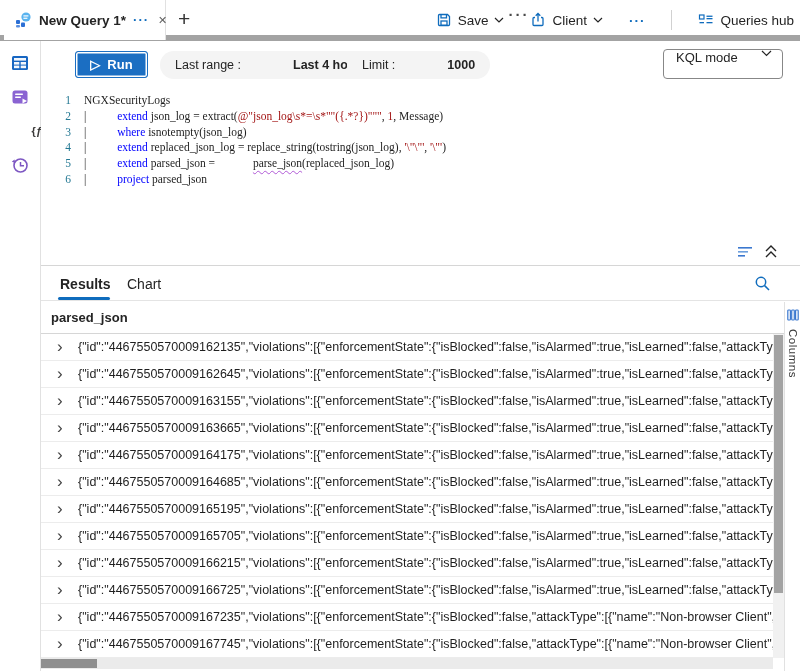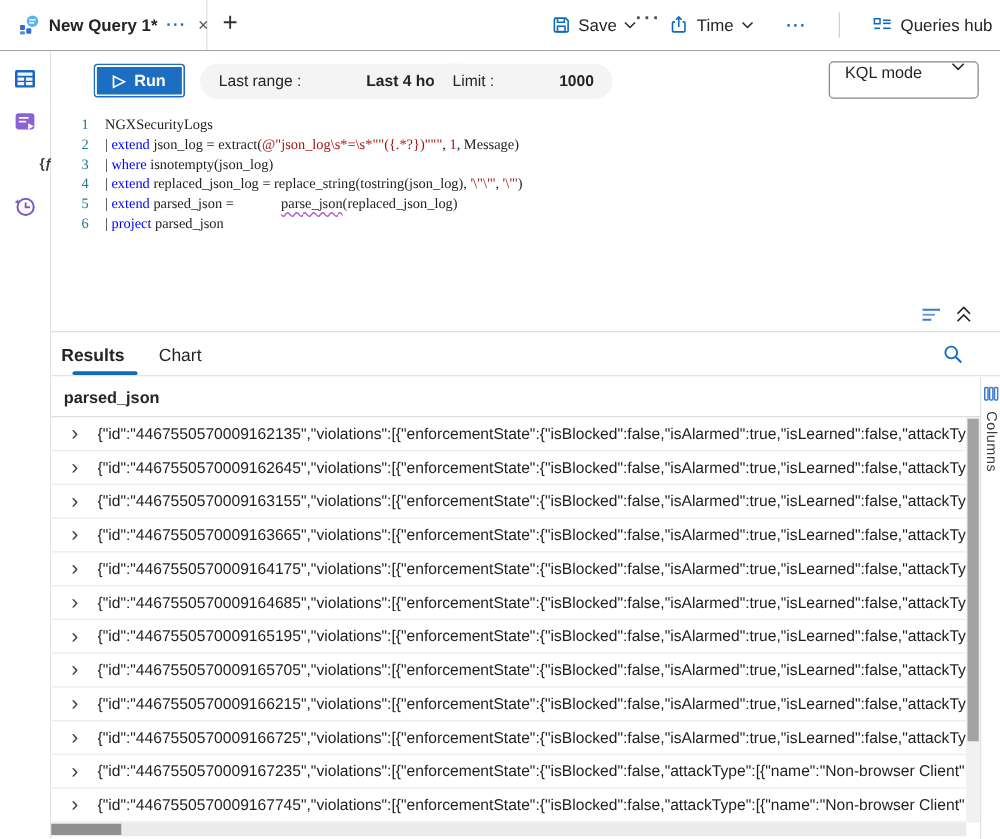--- a/index.html
+++ b/index.html
@@ -1,21 +1,21 @@
 <!DOCTYPE html>
 <html style="--accent: #0f6cbd; --run: #1b6ec2;"><head>
 <meta charset="utf-8">
 <style>
   * { margin:0; padding:0; box-sizing:border-box; }
   html,body { width:800px; height:671px; overflow:hidden; background:#fff;
     font-family:"Liberation Sans", sans-serif; color:#242424; }
 
   
   .topbar { position:absolute; left:0; top:0; width:800px; height:41px;
-    background:#fff; border-bottom:1px solid #a3a3a3; }
+    background:#fff; border-bottom:6px solid #a3a3a3; }
   .tab { position:absolute; left:4px; top:0; height:40px; width:162px;
     display:flex; align-items:center; gap:7px; padding:0 10px;
     border-right:1px solid #e1e1e1; background:#fff; cursor:pointer; }
   .tab-title { font-size:13.5px; font-weight:700; white-space:nowrap; }
   .tab-dots { color:var(--accent); font-size:13px; font-weight:700; letter-spacing:1px; line-height:10px; }
   .tab-close { color:#5f5f5f; font-size:11px; padding:2px; }
   .newtab { position:absolute; left:178px; top:6px; font-size:21px; font-weight:300;
     color:#333; cursor:pointer; line-height:26px; }
   .topbar-right { position:absolute; right:6px; top:0; height:40px;
     display:flex; align-items:center; gap:26px; }
@@ -50,40 +50,40 @@
     padding:0 10px 0 12px; cursor:pointer; }
 
   
   .editor { position:absolute; left:41px; top:89px; width:759px; height:151px;
     background:#fff; font-family:Liberation Serif, serif;
     font-size:11.5px; line-height:15.8px; padding-top:4px; white-space:pre; }
   .code-line { display:block; }
   .ln { display:inline-block; width:30px; text-align:right; margin-right:13px;
     color:#237893; user-select:none; }
   .seg-plain { color:#1e1e1e; }
-  .seg-kw { color:#0000ff; }
+  .seg-kw { color:#0000ff;margin-left:28px; }
   .seg-str { color:#a31515; }
   .seg-num { color:#a31515; }
   .seg-sq { color:#1e1e1e; text-decoration:underline; text-decoration-style:wavy;
     text-decoration-color:#b15ad6; text-decoration-thickness:1px; text-underline-offset:3px;padding-left:35px; }
 
   
   .splitter { position:absolute; left:41px; top:240px; width:759px; height:26px;
     background:#fff; border-bottom:1px solid #d6d6d6; }
   .split-icons { position:absolute; right:22px; top:4px; display:flex; gap:10px; align-items:center; }
   .split-dots { position:absolute; left:499px; top:6px; width:40px; text-align:center;
     color:#4a4a4a; font-weight:700; font-size:15px; letter-spacing:2px; cursor:row-resize; }
 
   
   .tabsrow { position:absolute; left:41px; top:266px; width:759px; height:35px;
     background:#fff; border-bottom:1px solid #e4e4e4; }
   .rtab { position:absolute; top:0; height:35px; display:flex; align-items:center;
     font-size:14px; cursor:pointer; }
   .rtab.active { font-weight:700; }
-  .rtab-results { left:8px; }
+  .rtab-results { left:19px; }
   .rtab-chart { left:86px; }
   .rtab-underline { position:absolute; left:17px; bottom:0; width:52px; height:3px;
     background:var(--accent); border-radius:2px; }
   .search-btn { position:absolute; right:29px; top:9px; cursor:pointer; }
 
   
   .gridheader { position:absolute; left:41px; top:302px; width:743px; height:32px;
     background:#fff; border-bottom:1px solid #d6d6d6; display:flex; align-items:center; }
   .gridheader .colname { font-size:13px; font-weight:700; margin-left:10px; }
 
@@ -145,21 +145,21 @@
           </svg>
       </span>
     </div>
     <div class="tb-action">
       <span>
         <svg width="16" height="16" viewBox="0 0 16 16" fill="none" stroke="#0f6cbd" stroke-width="1.3">
           <path d="M5 5.5 H4 a1 1 0 0 0 -1 1 v6 a1 1 0 0 0 1 1 h8 a1 1 0 0 0 1-1 v-6 a1 1 0 0 0 -1-1 h-1"></path>
           <path d="M8 9.5 V1.8 M5.7 3.8 L8 1.5 L10.3 3.8"></path>
         </svg>
       </span>
-      <span>Time</span>
+      <span>Client</span>
       <span>
         <svg width="10" height="6" viewBox="0 0 10 6" fill="none" stroke="#242424" stroke-width="1.2">
             <path d="M1 1 L5 5 L9 1"></path>
           </svg>
       </span>
     </div>
     <div class="tb-action" style="color:#0f6cbd; font-weight:700; letter-spacing:1px;">···</div>
     <div class="tb-divider"></div>
     <div class="tb-action">
       <span>

